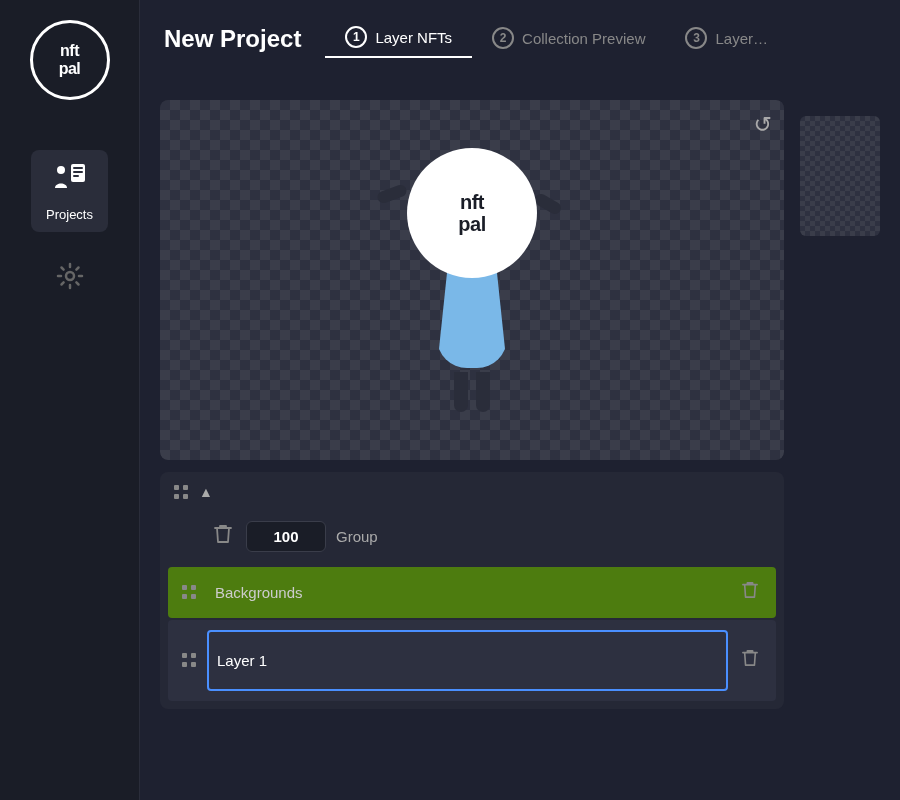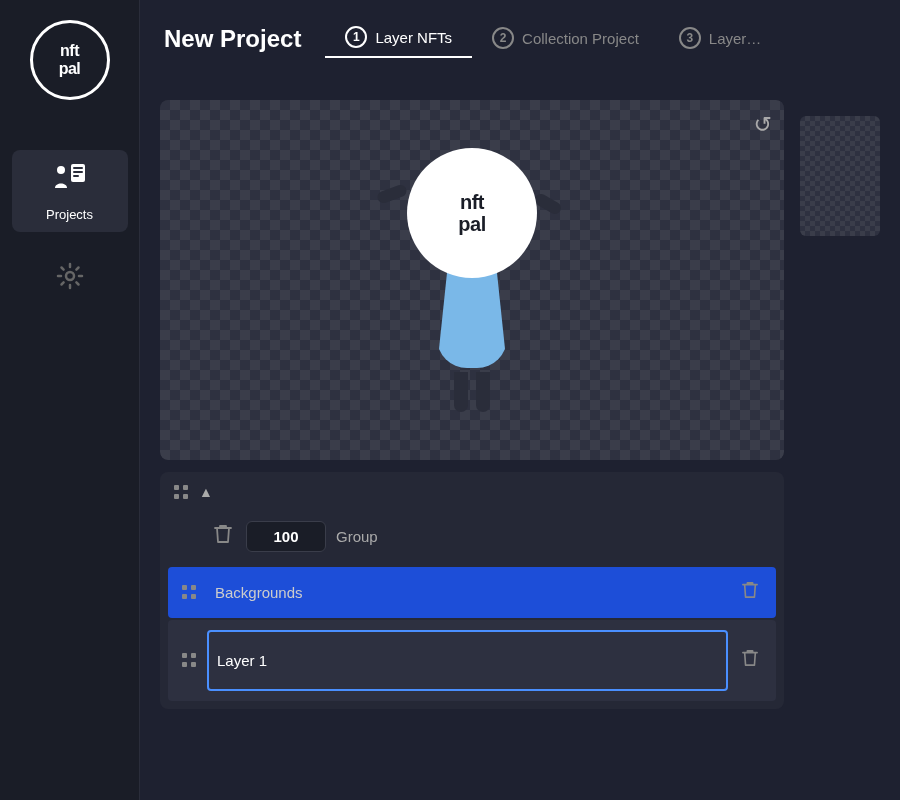--- a/index.html
+++ b/index.html
@@ -54,21 +54,21 @@
     }
 
     .sidebar-item {
       display: flex;
       flex-direction: column;
       align-items: center;
       gap: 6px;
       padding: 10px 16px;
       border-radius: 8px;
       cursor: pointer;
-      width: 116px;
+      width: 77px;
     }
 
     .sidebar-item.active {
       background: #2a2d3a;
     }
 
     .sidebar-icon {
       font-size: 28px;
       color: white;
     }
@@ -465,21 +465,21 @@
       <div class="tab active">
         <div class="tab-number">
           <span>1</span>
         </div>
         <span>Layer NFTs</span>
       </div>
       <div class="tab">
         <div class="tab-number">
           <span>2</span>
         </div>
-        <span>Collection Project</span>
+        <span>Collection Preview</span>
       </div>
       <div class="tab">
         <div class="tab-number">
           <span>3</span>
         </div>
         <span>Layer…</span>
       </div>
     </div>
   </div>
 
@@ -530,21 +530,21 @@
           <div class="layer-group-controls">
             <button class="trash-btn">
               <svg width="18" height="20" viewBox="0 0 18 20" fill="none">
                 <path d="M1 4h16M6 4V2h6v2M3 4l1 14h10l1-14" stroke="#888" stroke-width="1.8" stroke-linecap="round" stroke-linejoin="round"></path>
               </svg>
             </button>
             <input class="nft-count-input" type="text" value="100" style="">
             <span class="nfts-label">Group</span>
           </div>
 
-          <div class="layer-item" style="background:#1d4ed8; border-radius: 4px; margin: 2px 8px;">
+          <div class="layer-item" style="background:#4d7c0f; border-radius: 4px; margin: 2px 8px;">
             <div class="dots-icon">
               <div class="dot"></div>
               <div class="dot"></div>
               <div class="dot"></div>
               <div class="dot"></div>
             </div>
             <span class="layer-item-name-static">Backgrounds</span>
             <button class="trash-btn">
               <svg width="16" height="18" viewBox="0 0 18 20" fill="none">
                 <path d="M1 4h16M6 4V2h6v2M3 4l1 14h10l1-14" stroke="#888" stroke-width="1.8" stroke-linecap="round" stroke-linejoin="round"></path>

